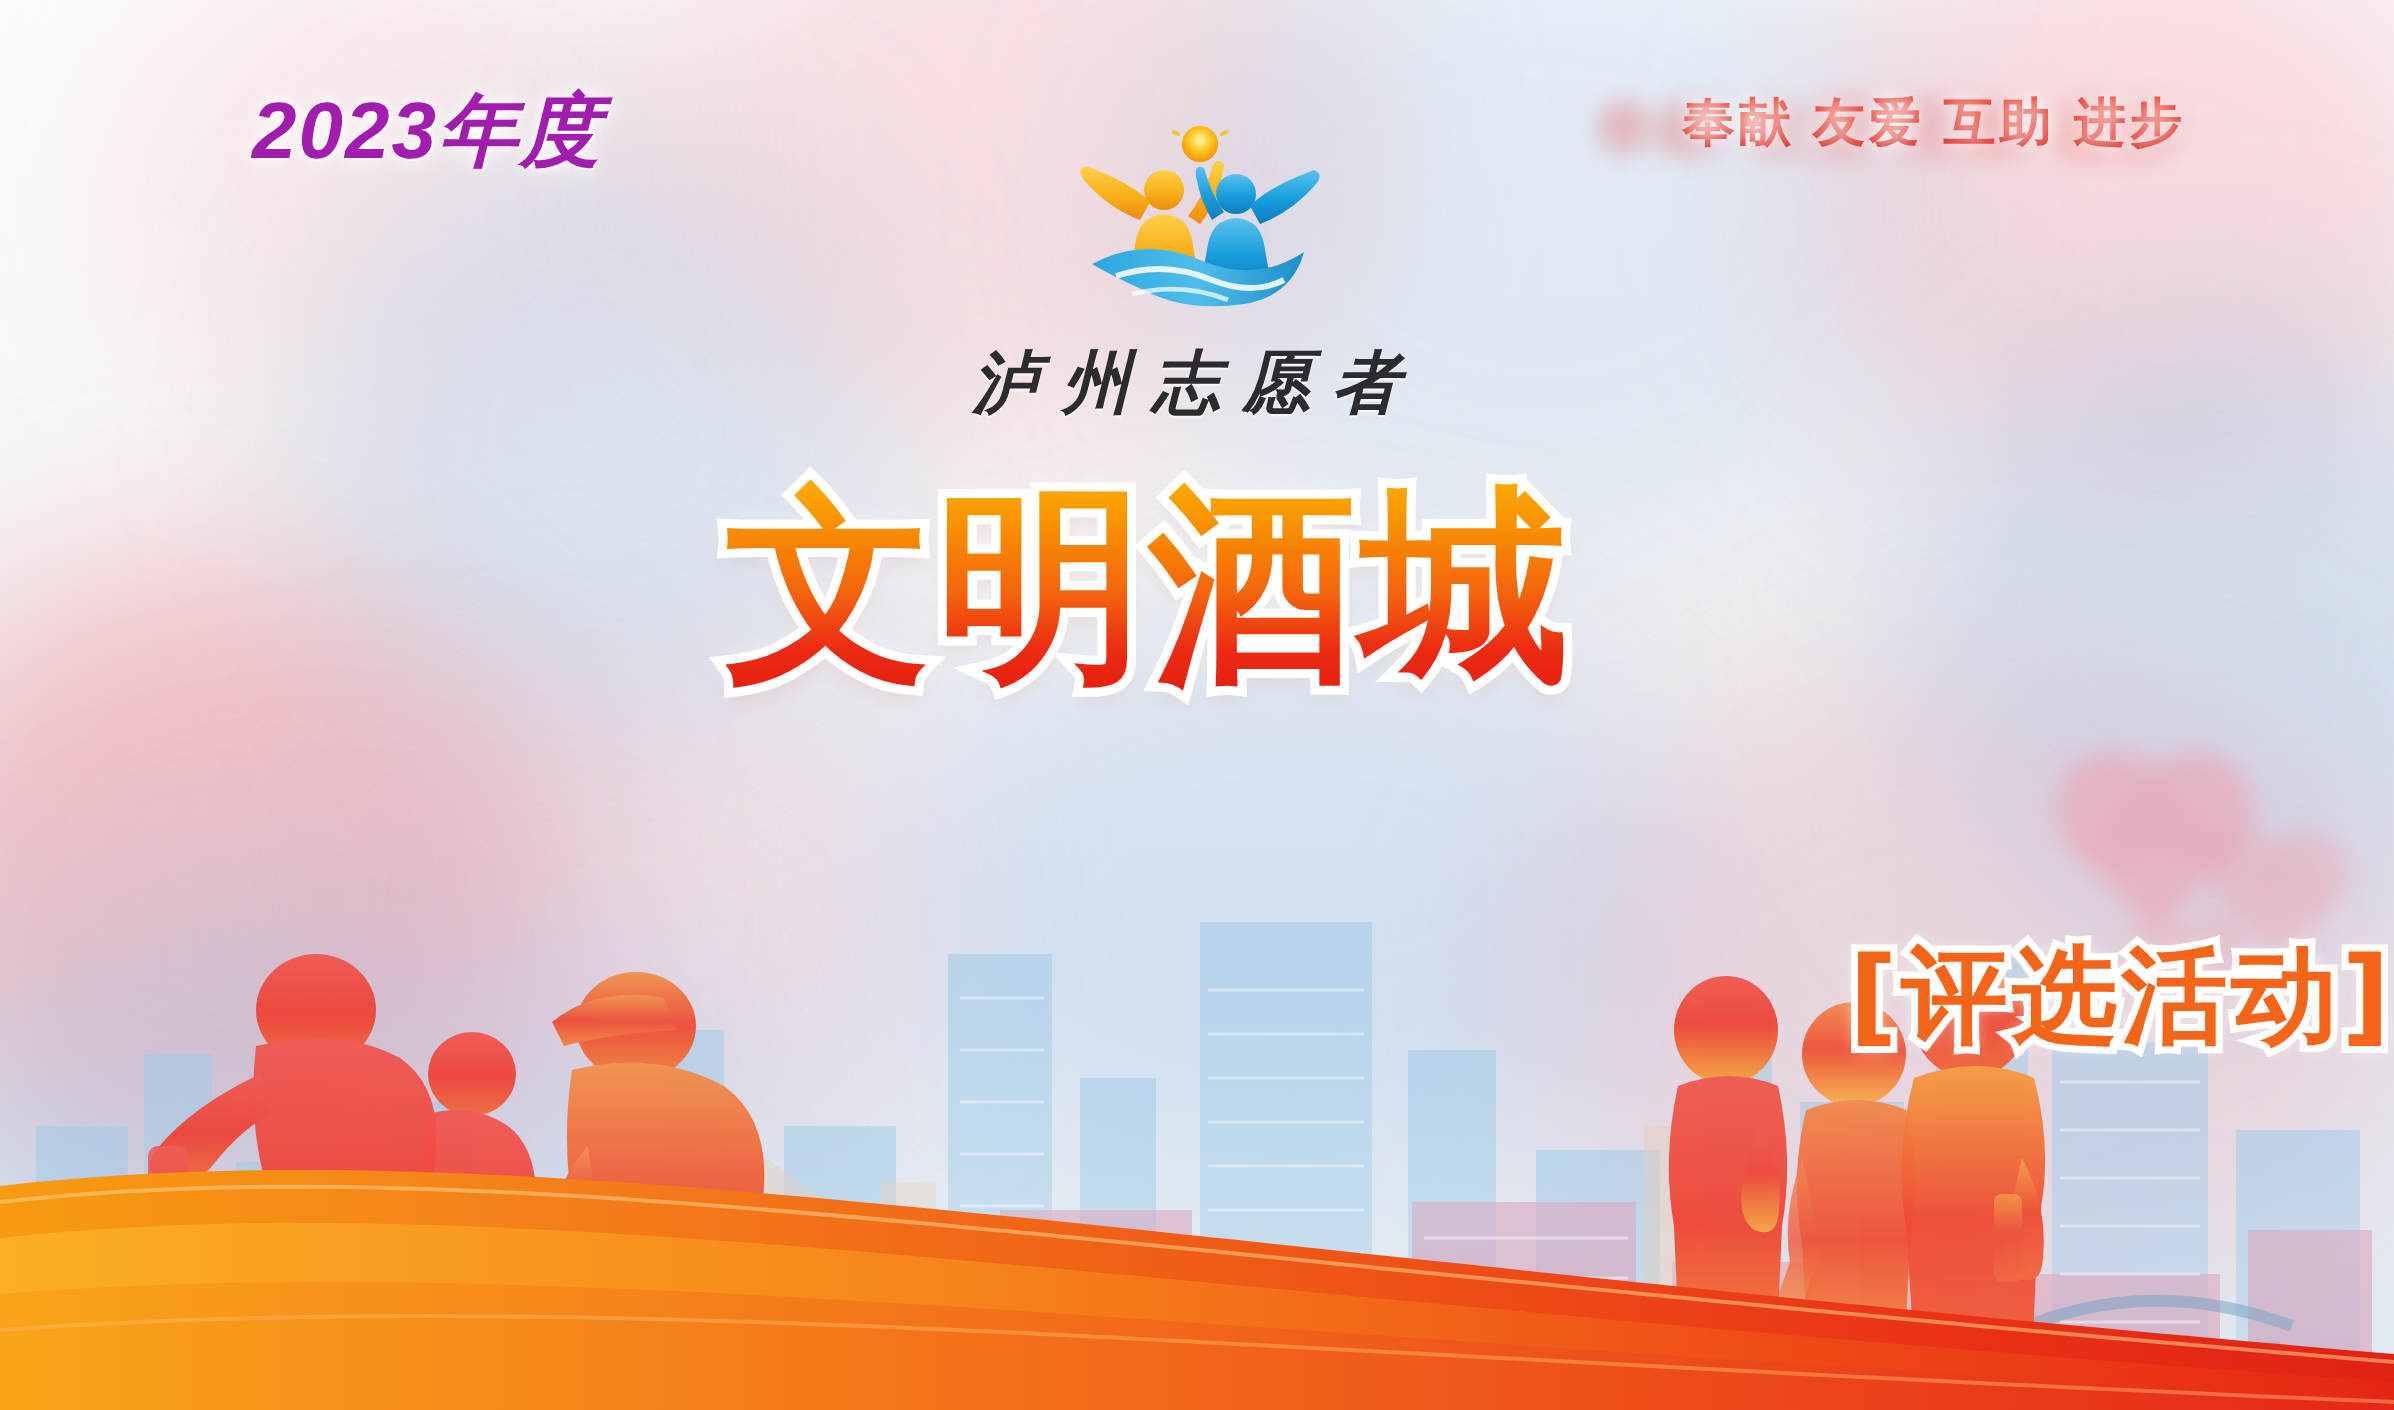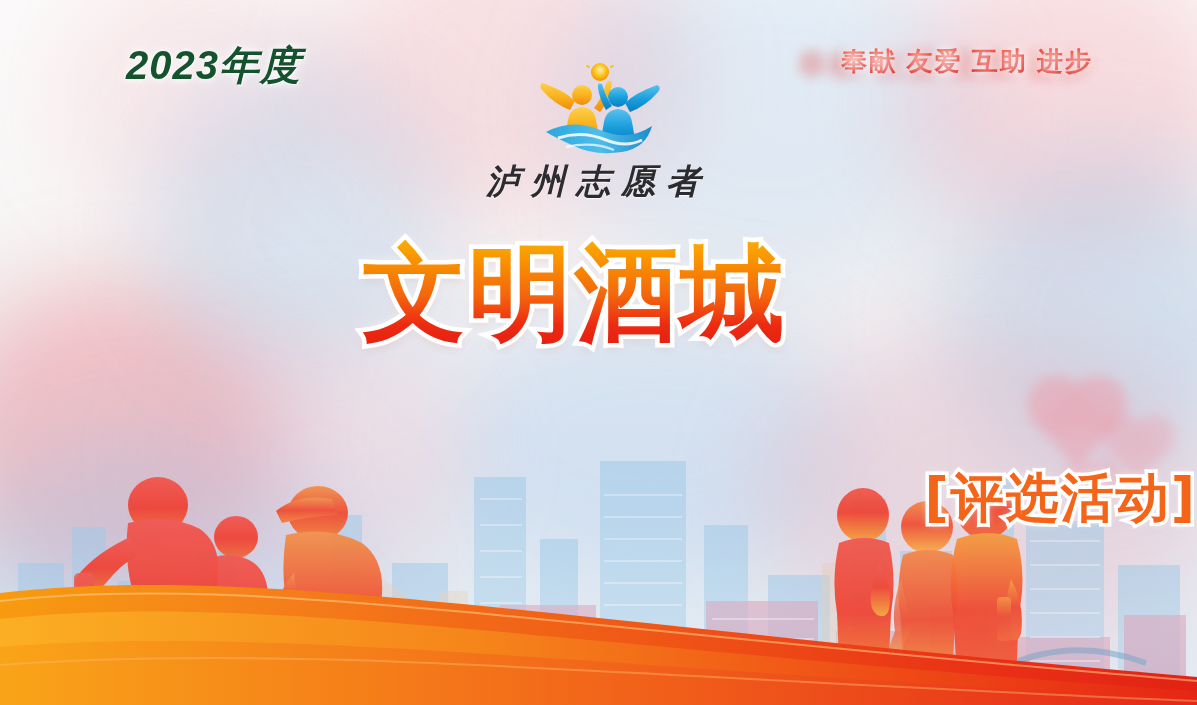--- a/index.html
+++ b/index.html
@@ -53,21 +53,21 @@
   
   .silh{position:absolute;bottom:0;}
 
   
   .ribbon{position:absolute;left:0;bottom:0;width:1197px;height:190px;}
 
   
   .year{
     position:absolute;left:126px;top:38px;
     font-size:40px;font-weight:bold;font-style:italic;
-    color:#14532d;letter-spacing:1px;
+    color:#a21caf;letter-spacing:1px;
     text-shadow:0 0 7px rgba(255,255,255,.95),0 0 14px rgba(255,255,255,.8),1px 1px 0 rgba(255,255,255,.7);
     white-space:nowrap;
   }
   .slogan{
     position:absolute;right:104px;top:44px;
     font-size:26px;font-weight:bold;
     letter-spacing:2px;
     background:linear-gradient(180deg,#ef3b22 0%,#e1251b 55%,#d81b14 100%);
     -webkit-background-clip:text;background-clip:text;color:transparent;
     text-shadow:0 0 8px rgba(255,255,255,.9);
@@ -78,21 +78,21 @@
     font-size:31px;font-weight:bold;letter-spacing:2px;
     color:#e1251b;filter:blur(6px);opacity:.35;white-space:nowrap;
   }
 
   
   .logo{position:absolute;left:0;right:0;top:62px;text-align:center;}
   .logo-mark{width:150px;height:95px;display:block;margin:0 auto;}
   .logo-cn{
     font-family:Liberation Sans, sans-serif;
     font-size:34px;font-weight:bold;font-style:italic;
-    color:#2b2b30;letter-spacing:11px;margin-top:2px;
+    color:#2b2b30;letter-spacing:11px;margin-top:12px;
     text-shadow:0 1px 1px rgba(255,255,255,.8);
   }
   .logo-en-row{
     display:flex;align-items:center;justify-content:center;gap:8px;margin-top:4px;
   }
   .logo-rule{width:42px;height:1px;background:#5b6068;}
   .logo-en{
     font-size:12px;color:#3b3f45;letter-spacing:2.4px;font-weight:500;white-space:nowrap;
   }
 

